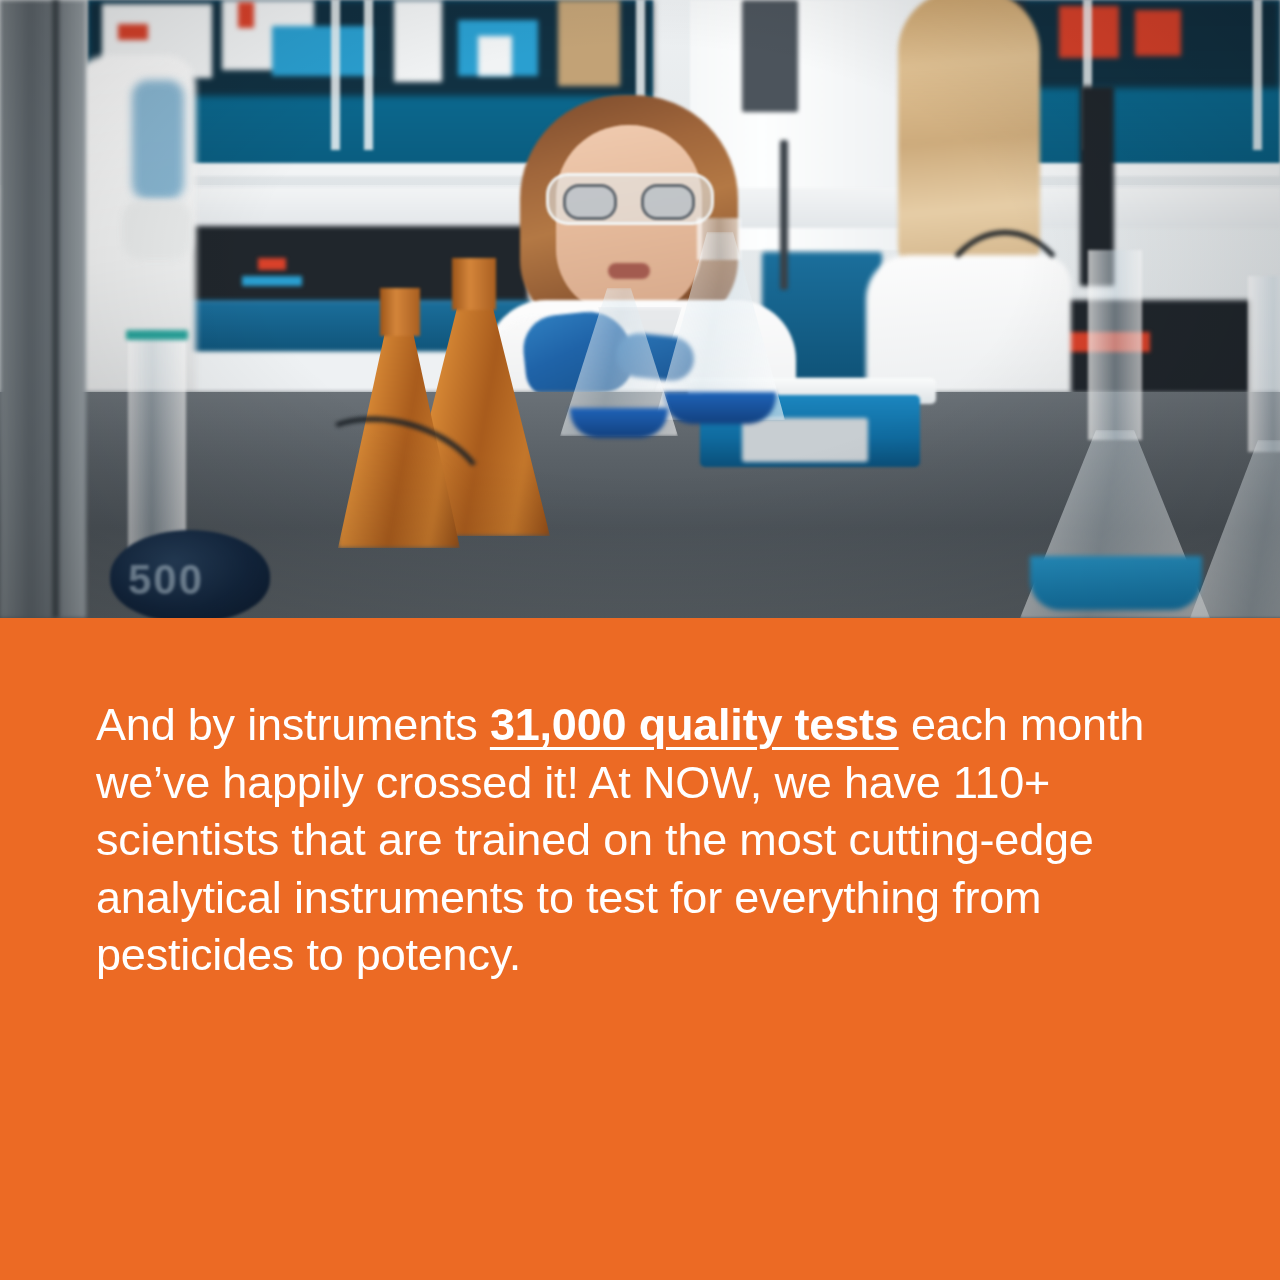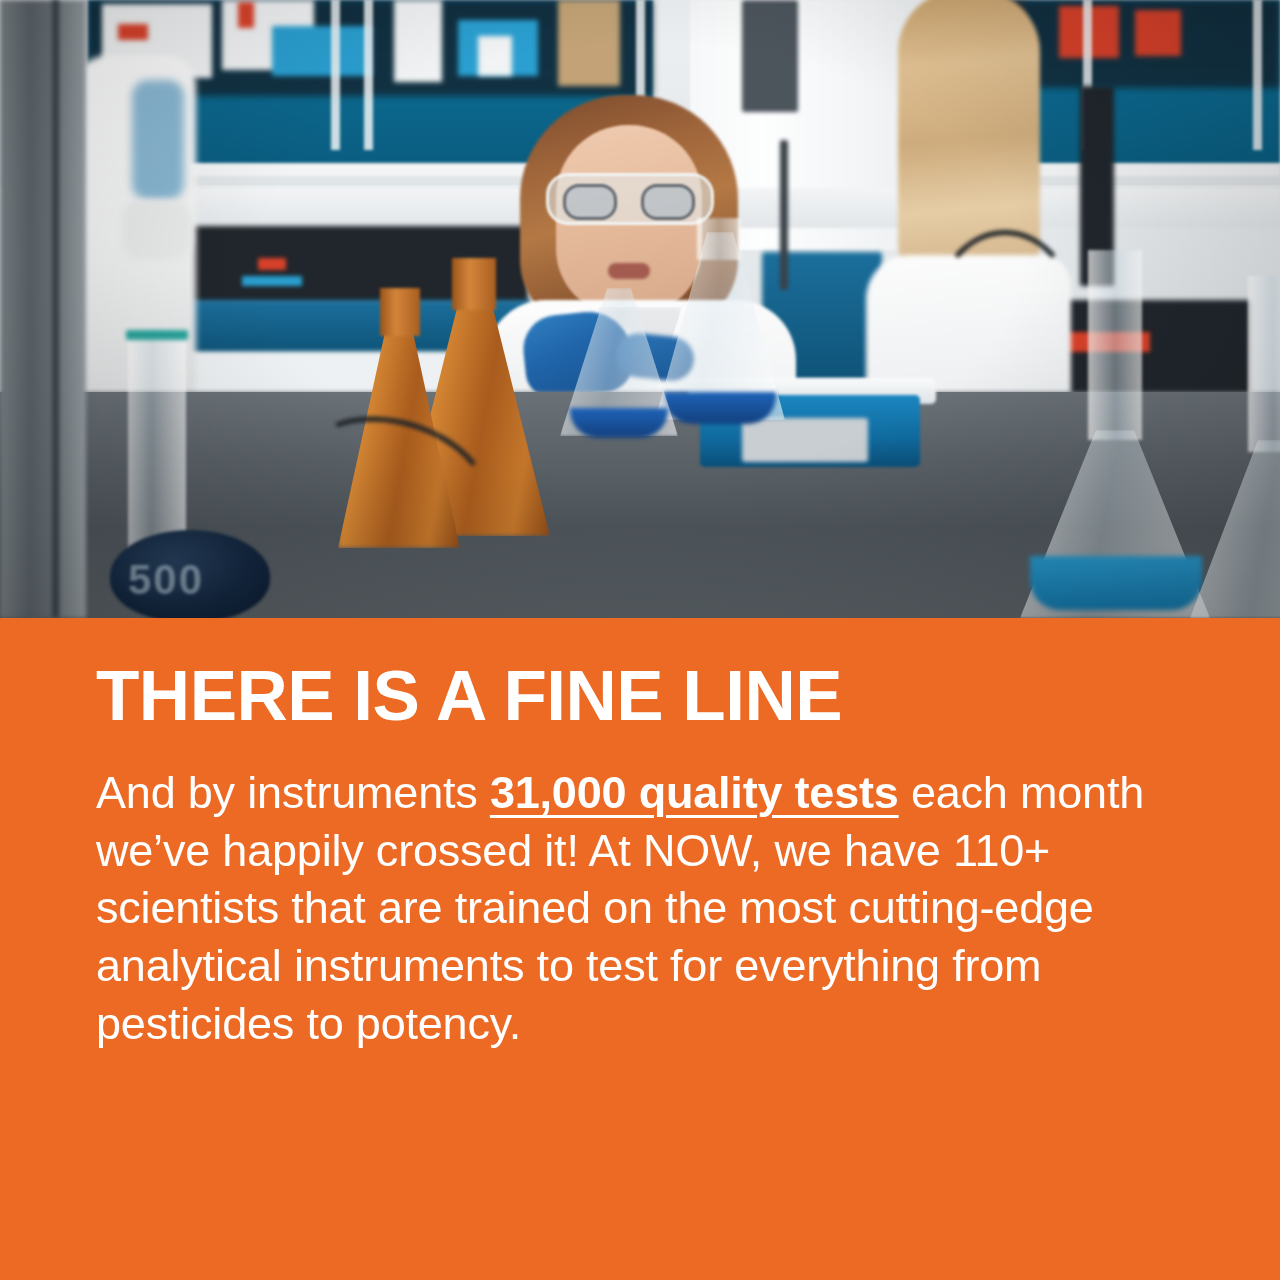--- a/index.html
+++ b/index.html
@@ -444,19 +444,18 @@
       <div class="frame-col"></div>
       <div class="frame-col-line"></div>
 
       <div class="photo-vignette"></div>
     </div>
   </div>
 
   <div class="panel">
 
     <h1 class="headline">
-      <span class="hl-line">There is a fine line</span>
     </h1>
 
     <p class="body-copy"><span>And by instruments </span><span class="emphasis">31,000 quality tests</span><span> each month we’ve happily crossed it! At NOW, we have 110+ scientists that are trained on the most cutting-edge analytical instruments to test for everything from pesticides to potency.</span></p>
 
   </div>
 </div>
 
 </body></html>

